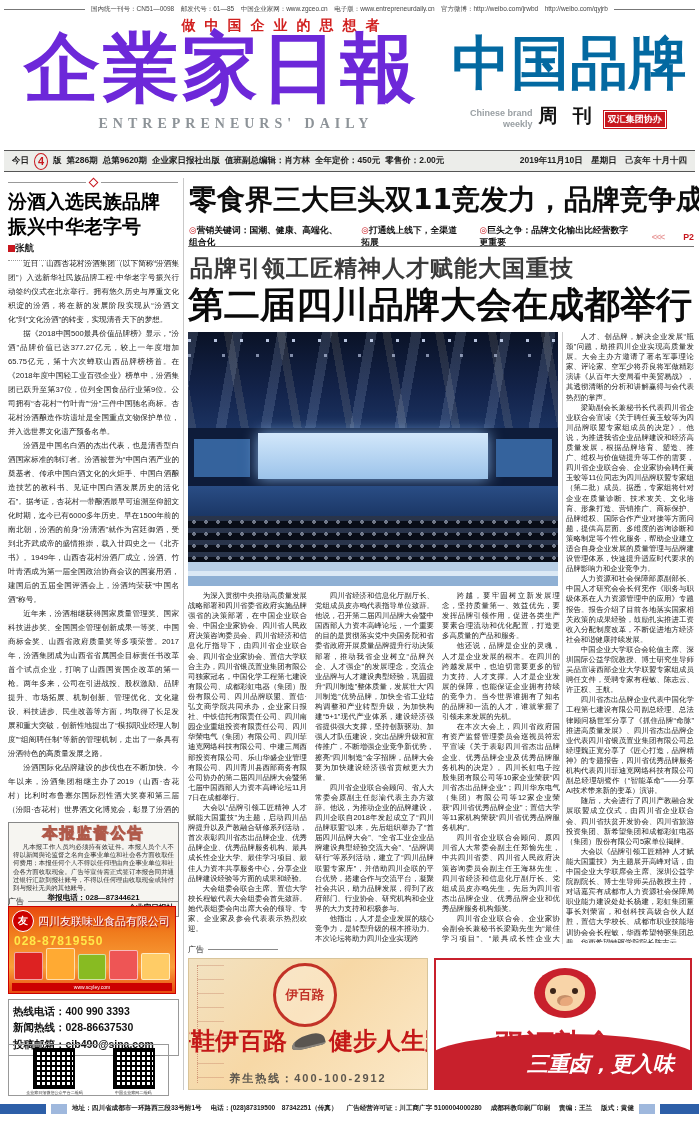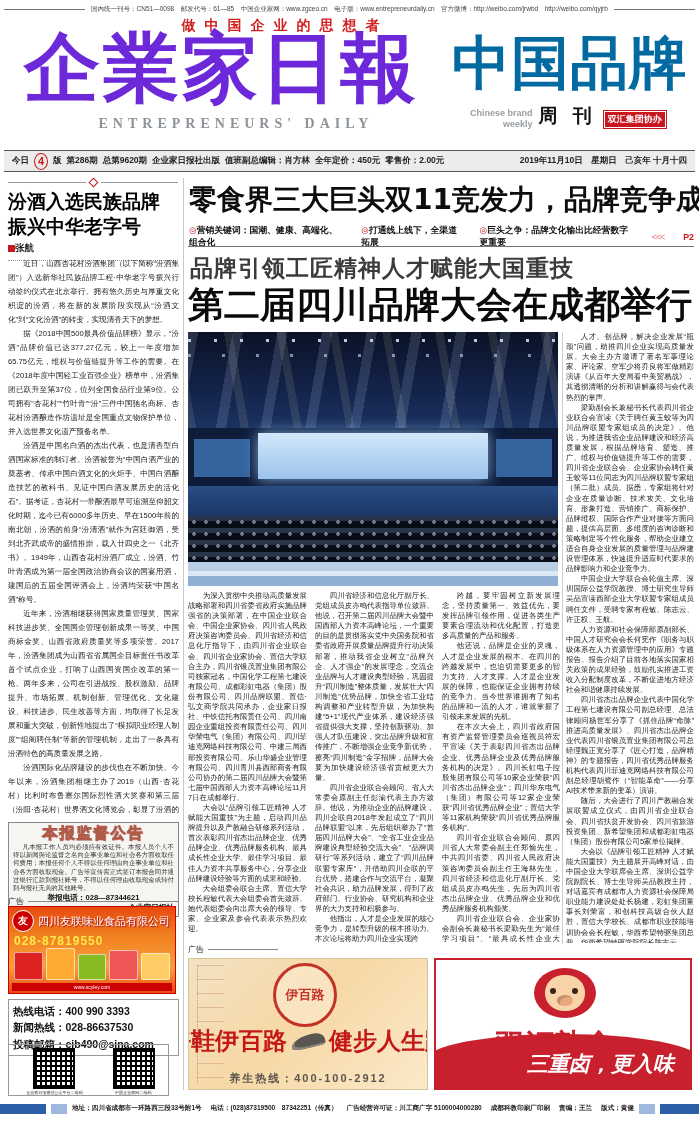--- a/index.html
+++ b/index.html
@@ -211,21 +211,21 @@
   <div class="abs left-headline">
     <div>汾酒入选民族品牌</div>
     <div>振兴中华老字号</div>
   </div>
   <div class="abs author-row">
     <span class="sq"></span>
     <span>张航</span>
   </div>
   <div class="abs left-body textcol">
       <p>近日，山西杏花村汾酒集团（以下简称“汾酒集团”）入选新华社民族品牌工程·中华老字号振兴行动签约仪式在北京举行。拥有悠久历史与厚重文化积淀的汾酒，将在新的发展阶段实现从“汾酒文化”到“文化汾酒”的转变，实现清香天下的梦想。</p>
-      <p>据《2018中国500最具价值品牌榜》显示，“汾酒”品牌价值已达377.27亿元，较上一年度增加65.75亿元，维权与价值链提升等工作的需要。在《2018年度中国轻工业百强企业》榜单中，汾酒集团已跃升至第37位，位列全国食品行业第9位。公司拥有“杏花村”“竹叶青”“汾”三件中国驰名商标。杏花村汾酒酿造作坊遗址是全国重点文物保护单位，并入选世界文化遗产预备名单。</p>
+      <p>据《2018中国500最具价值品牌榜》显示，“汾酒”品牌价值已达377.27亿元，较上一年度增加65.75亿元，第十六次蝉联山西品牌榜榜首。在《2018年度中国轻工业百强企业》榜单中，汾酒集团已跃升至第37位，位列全国食品行业第9位。公司拥有“杏花村”“竹叶青”“汾”三件中国驰名商标。杏花村汾酒酿造作坊遗址是全国重点文物保护单位，并入选世界文化遗产预备名单。</p>
       <p>汾酒是中国名白酒的杰出代表，也是清香型白酒国家标准的制订者。汾酒被誉为“中国白酒产业的奠基者、传承中国白酒文化的火炬手、中国白酒酿造技艺的教科书、见证中国白酒发展历史的活化石”。据考证，杏花村一带酿酒最早可追溯至仰韶文化时期，迄今已有6000多年历史。早在1500年前的南北朝，汾酒的前身“汾清酒”就作为宫廷御酒，受到北齐武成帝的盛情推崇，载入廿四史之一《北齐书》。1949年，山西杏花村汾酒厂成立，汾酒、竹叶青酒成为第一届全国政治协商会议的国宴用酒，建国后的五届全国评酒会上，汾酒均荣获“中国名酒”称号。</p>
       <p>近年来，汾酒相继获得国家质量管理奖、国家科技进步奖、全国国企管理创新成果一等奖、中国商标金奖、山西省政府质量奖等多项荣誉。2017年，汾酒集团成为山西省省属国企目标责任书改革首个试点企业，打响了山西国资国企改革的第一枪。两年多来，公司在引进战投、股权激励、品牌提升、市场拓展、机制创新、管理优化、文化建设、科技进步、民生改善等方面，均取得了长足发展和重大突破，创新性地提出了“模拟职业经理人制度”“组阁聘任制”等新的管理机制，走出了一条具有汾酒特色的高质量发展之路。</p>
       <p>汾酒国际化品牌建设的步伐也在不断加快。今年以来，汾酒集团相继主办了2019（山西·杏花村）比利时布鲁塞尔国际烈性酒大奖赛和第三届（汾阳·杏花村）世界酒文化博览会，彰显了汾酒的品牌影响力；成功亮相香港“一带一路”国际食品展，并获得“最佳中国白酒大奖”，在国际舞台上充分展现汾酒风采。今年的10月11日，“行走的汾酒”2019汾酒文化大巡展启动仪式在山西汾阳杏花村举行，汾酒集团董事长李秋喜用象征着“中国酒魂”6000年血脉传承的圣火火种点燃火炬，宣布2019“行走的汾酒”文化大巡展正式启动。火炬由汾酒运延车携带，从杏花村出发，行程600余公里，沿途经过雄安新区，抵达天津。汾酒品牌也因此更有高度、更有力度、更有温度。</p>
       <p>如今，“汾酒”无疑是中国白酒行业的超级“IP”，在汾酒传递文化力、蓄发市场力的创新背后，是汾酒“文化+品质”的核心优势。作为当之无愧的民族品牌，汾酒如今再启程，向着打造世界文化名酒的目标进发。</p>
     </div>
 
   <div class="abs notice-box">
     <div class="notice-title">本报监督公告</div>
     <div class="notice-body">
         <p>凡本报工作人员均必须持有效证件。本报人员个人不得以新闻舆论监督之名向企事业单位和社会各方面收取任何费用；本报任何个人不得以任何理由向企事业单位和社会各方面收取现金。广告等宣传需正式签订本报合同并通过银行汇款到报社账号，不得以任何理由收取现金或转付到与报社无关的其他账号。</p>
@@ -316,22 +316,22 @@
   <div class="abs bodycol textcol col3">
       <p>跨越，要牢固树立新发展理念，坚持质量第一、效益优先，要发挥品牌引领作用，促进各类生产要素合理流动和优化配置，打造更多高质量的产品和服务。</p>
       <p>他还说，品牌是企业的灵魂，人才是企业发展的根本。在四川的跨越发展中，也迫切需要更多的智力支持、人才支撑。人才是企业发展的保障，也能保证企业拥有持续的竞争力。当今世界谁拥有了知名的品牌和一流的人才，谁就掌握了引领未来发展的先机。</p>
       <p>在本次大会上，四川省政府国有资产监督管理委员会巡视员符宏平宣读《关于表彰四川省杰出品牌企业、优秀品牌企业及优秀品牌服务机构的决定》。四川长虹电子控股集团有限公司等10家企业荣获“四川省杰出品牌企业”；四川华东电气（集团）有限公司等12家企业荣获“四川省优秀品牌企业”；置信大学等11家机构荣获“四川省优秀品牌服务机构”。</p>
       <p>四川省企业联合会顾问、原四川省人大常委会副主任郑愉先生，中共四川省委、四川省人民政府决策咨询委员会副主任王海林先生，四川省经济和信息化厅副厅长、党组成员皮亦鸣先生，先后为四川省杰出品牌企业、优秀品牌企业和优秀品牌服务机构颁奖。</p>
       <p>四川省企业联合会、企业家协会副会长兼秘书长梁勤先生为“最佳学习项目”、“最具成长性企业大学”、“最佳人力资源共享服务</p>
     </div>
   <div class="abs bodycol textcol col4">
       <p>人才、创品牌，解决企业发展“瓶颈”问题，助推四川企业实现高质量发展。大会主办方邀请了著名军事理论家、评论家、空军少将乔良将军做精彩演讲《从百年大变局看中美贸易战》，其透彻清晰的分析和讲解赢得与会代表热烈的掌声。</p>
       <p>梁勤副会长兼秘书长代表四川省企业联合会宣读《关于聘任黄玉蛟等为四川品牌联盟专家组成员的决定》。他说，为推进我省企业品牌建设和经济高质量发展，根据品牌培育、塑造、推广、维权与价值链提升等工作的需要，四川省企业联合会、企业家协会聘任黄玉蛟等11位同志为四川品牌联盟专家组（第二批）成员。据悉，专家组将针对企业在质量诊断、技术攻关、文化培育、形象打造、营销推广、商标保护、品牌维权、国际合作产业对接等方面问题，提供高层面、多维度的咨询诊断和策略制定等个性化服务，帮助企业建立适合自身企业发展的质量管理与品牌建设管理体系，快速提升适应时代要求的品牌影响力和企业竞争力。</p>
+      <p>人力资源和社会保障部原副部长、中国人才研究会会长何宪作《职务与职级体系在人力资源管理中的应用》专题报告。报告介绍了目前各地落实国家相关政策的成果经验，鼓励扎实推进工资收入分配制度改革，不断促进地方经济社会和谐健康持续发展。</p>
       <p>中国企业大学联合会轮值主席、深圳国际公益学院教授、博士研究生导师吴品宣读西部企业大学联盟专家组成员聘任文件，受聘专家有程敏、陈志云、许正权、王航。</p>
-      <p>人力资源和社会保障部原副部长、中国人才研究会会长何宪作《职务与职级体系在人力资源管理中的应用》专题报告。报告介绍了目前各地落实国家相关政策的成果经验，鼓励扎实推进工资收入分配制度改革，不断促进地方经济社会和谐健康持续发展。</p>
       <p>四川省杰出品牌企业代表中国化学工程第七建设有限公司副总经理、总法律顾问杨世军分享了《抓住品牌“命脉” 推进高质量发展》、四川省杰出品牌企业代表四川省银茂置业集团有限公司总经理魏正宽分享了《匠心打造，品牌精神》的专题报告，四川省优秀品牌服务机构代表四川菲迪克网络科技有限公司副总经理胡鹭作（“智能革命”——分享AI技术带来新的变革）演讲。</p>
       <p>随后，大会进行了四川产教融合发展联盟成立仪式，由四川省企业联合会、四川省扶贫开发协会、四川省旅游投资集团、新希望集团和成都彩虹电器（集团）股份有限公司5家单位揭牌。</p>
       <p>大会以《品牌引领工匠精神 人才赋能大国重技》为主题展开高峰对话，由中国企业大学联席会主席、深圳公益学院副院长、博士生导师吴品教授主持，对话嘉宾有成都市人力资源社会保障局职业能力建设处处长杨建，彩虹集团董事长刘荣富，和创科技高级合伙人赵胜，置信大学校长、成都市职业技能培训协会会长程敏，华西希望特驱集团总裁、华西希望特驱学院院长陈志云。</p>
     </div>
 
   <div class="abs adlabel adlabel-bottom">
     <span>广告</span>
     <div class="l"></div>
   </div>
 

